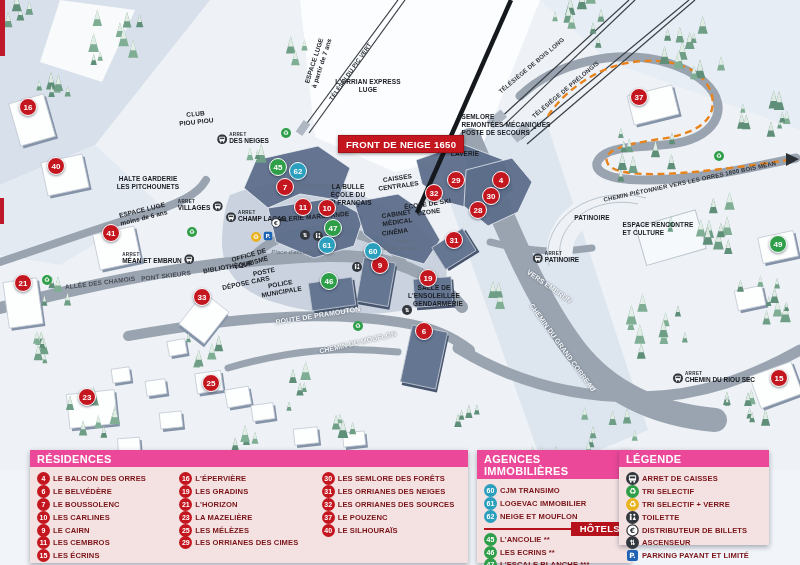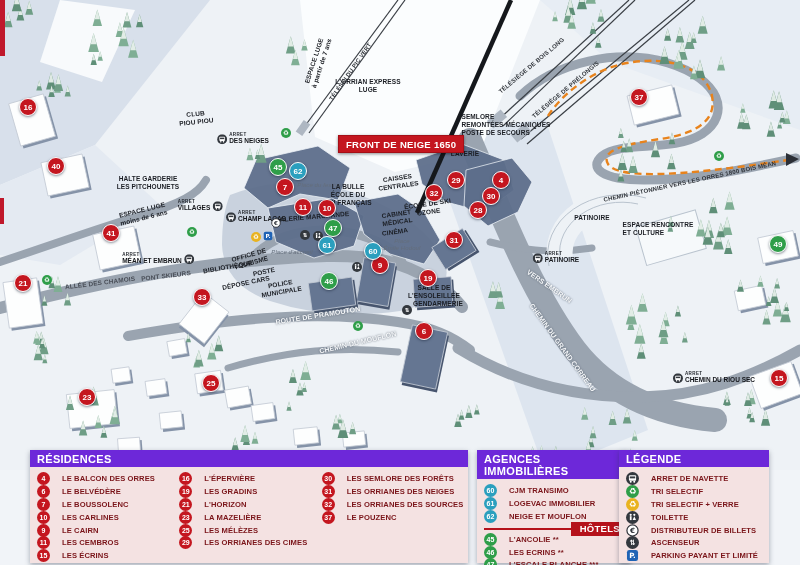--- a/index.html
+++ b/index.html
@@ -22,28 +22,28 @@
   .bs-txt{display:flex;flex-direction:column;line-height:1.05;}
   .bs-arret{font-size:4.5px;font-weight:bold;color:#22262c;letter-spacing:.4px;}
   .bs-name{font-size:6.5px;font-weight:bold;color:#16181c;white-space:nowrap;}
   .micon{position:absolute;transform:translate(-50%,-50%);}
   .micon svg,.bicon svg,.licon svg{display:block;}
   .banner{position:absolute;left:338px;top:135px;background:#c4161f;color:#fff;font-weight:bold;
       font-size:9.5px;padding:2.5px 7px;white-space:nowrap;letter-spacing:.3px;
       box-shadow:0 1px 3px rgba(0,0,0,.45);border:1px solid #a50f17;}
   
   .panel{position:absolute;top:450px;background:#f4e2e2;box-shadow:0 2px 5px rgba(40,50,70,.4);}
-  .phead{background:#6d28d9;color:#fff;font-size:11px;font-weight:bold;padding:3px 7px 2px;letter-spacing:.3px;}
+  .phead{background:#ec4899;color:#fff;font-size:11px;font-weight:bold;padding:3px 7px 2px;letter-spacing:.3px;}
   #panel-residences{left:30px;width:438px;height:113px;}
   #panel-agences{left:477px;width:154px;height:113px;}
-  #panel-legende{left:619px;width:150px;height:113px;}
+  #panel-legende{left:619px;width:150px;height:95px;}
   .pbody{padding:5px 4px 0 7px;}
   .cols{display:flex;}
   .col{flex:1;min-width:0;}
-  .prow{display:flex;align-items:center;gap:12px;height:12.9px;}
+  .prow{display:flex;align-items:center;gap:3px;height:12.9px;}
   .pnum{width:13px;height:13px;border-radius:50%;color:#fff;font-size:7px;font-weight:bold;
         display:flex;align-items:center;justify-content:center;flex:0 0 13px;}
   .plabel{font-size:7.6px;font-weight:bold;color:#7a1419;letter-spacing:.1px;white-space:nowrap;}
   .hdiv{position:relative;border-top:2.5px solid #b5121b;margin:5px 0 3px;}
   .hchip{position:absolute;right:-2px;top:-8px;background:#b5121b;color:#fff;font-size:9.5px;
          font-weight:bold;padding:1.5px 9px;letter-spacing:.3px;}
   .licon{flex:0 0 13px;width:13px;height:13px;}
 </style>
 </head>
 <body>
@@ -857,20 +857,24 @@
             <span class="plabel">LES ORRIANES DES NEIGES</span>
           </div>
           <div class="prow">
             <span class="pnum" style="background: rgb(196, 22, 31);">32</span>
             <span class="plabel">LES ORRIANES DES SOURCES</span>
           </div>
           <div class="prow">
             <span class="pnum" style="background: rgb(196, 22, 31);">37</span>
             <span class="plabel">LE POUZENC</span>
           </div>
+          <div class="prow">
+            <span class="pnum" style="background: rgb(196, 22, 31);">40</span>
+            <span class="plabel">LE SILHOURAÏS</span>
+          </div>
         </div>
       </div>
   </div>
 
   <div class="panel" id="panel-agences">
     <div class="phead">AGENCES IMMOBILIÈRES</div>
     <div class="pbody">
       <div id="agences-list">
           <div class="prow">
             <span class="pnum" style="background: rgb(43, 159, 190);">60</span>
@@ -911,21 +915,21 @@
         <div class="prow">
           <span class="licon">
             <svg width="13" height="13" viewBox="0 0 20 20">
               <circle cx="10" cy="10" r="10" fill="#33383e"></circle>
               <rect x="4.5" y="5" width="11" height="8.5" rx="1.5" fill="#fff"></rect>
               <rect x="5.8" y="6.8" width="8.4" height="3" fill="#33383e"></rect>
               <circle cx="7.3" cy="15" r="1.5" fill="#fff"></circle>
               <circle cx="12.7" cy="15" r="1.5" fill="#fff"></circle>
             </svg>
           </span>
-          <span class="plabel">ARRET DE NAVETTE</span>
+          <span class="plabel">ARRET DE CAISSES</span>
         </div>
         <div class="prow">
           <span class="licon">
             <svg width="13" height="13" viewBox="0 0 20 20">
               <circle cx="10" cy="10" r="10" fill="#2f9e49"></circle>
               <text x="10" y="14.5" font-size="13" font-weight="bold" fill="#fff" text-anchor="middle" font-family="'DejaVu Sans','Liberation Sans',sans-serif">♻</text>
             </svg>
           </span>
           <span class="plabel">TRI SELECTIF</span>
         </div>

